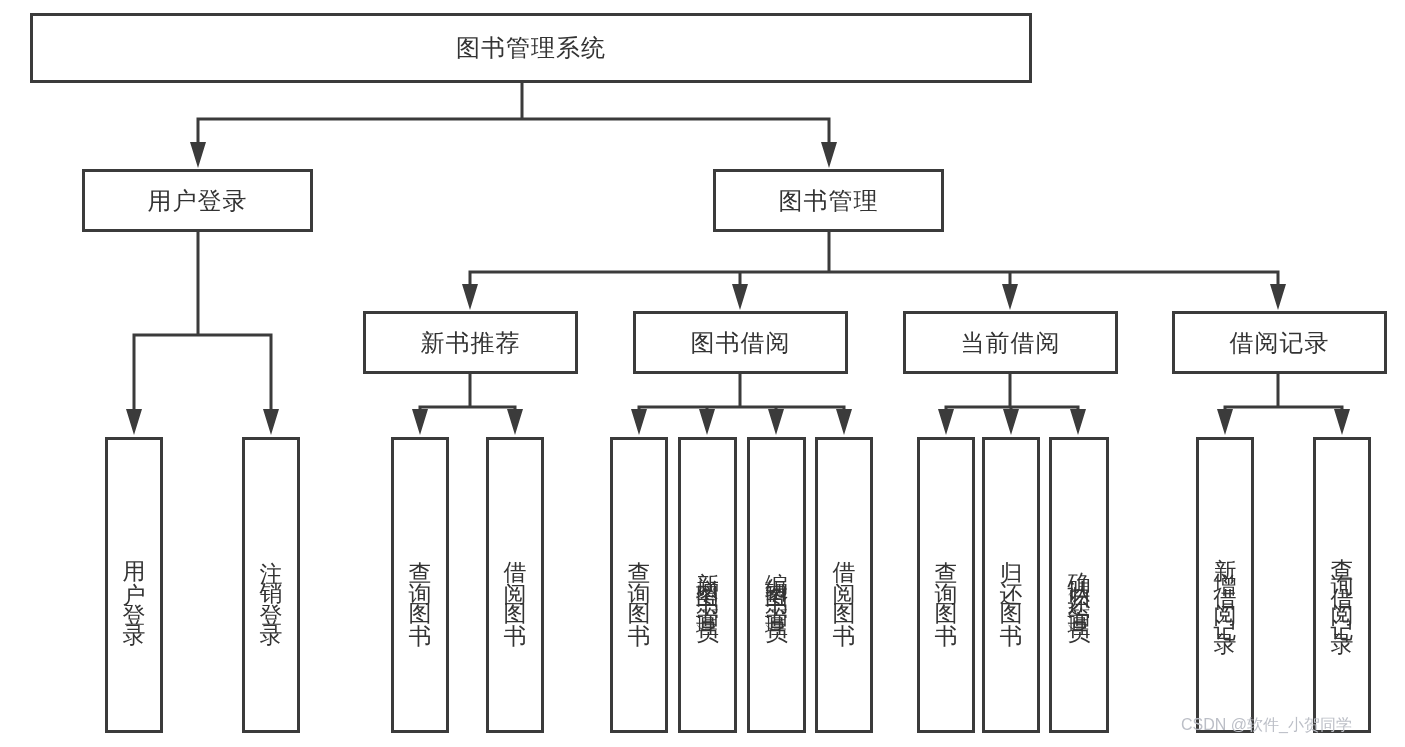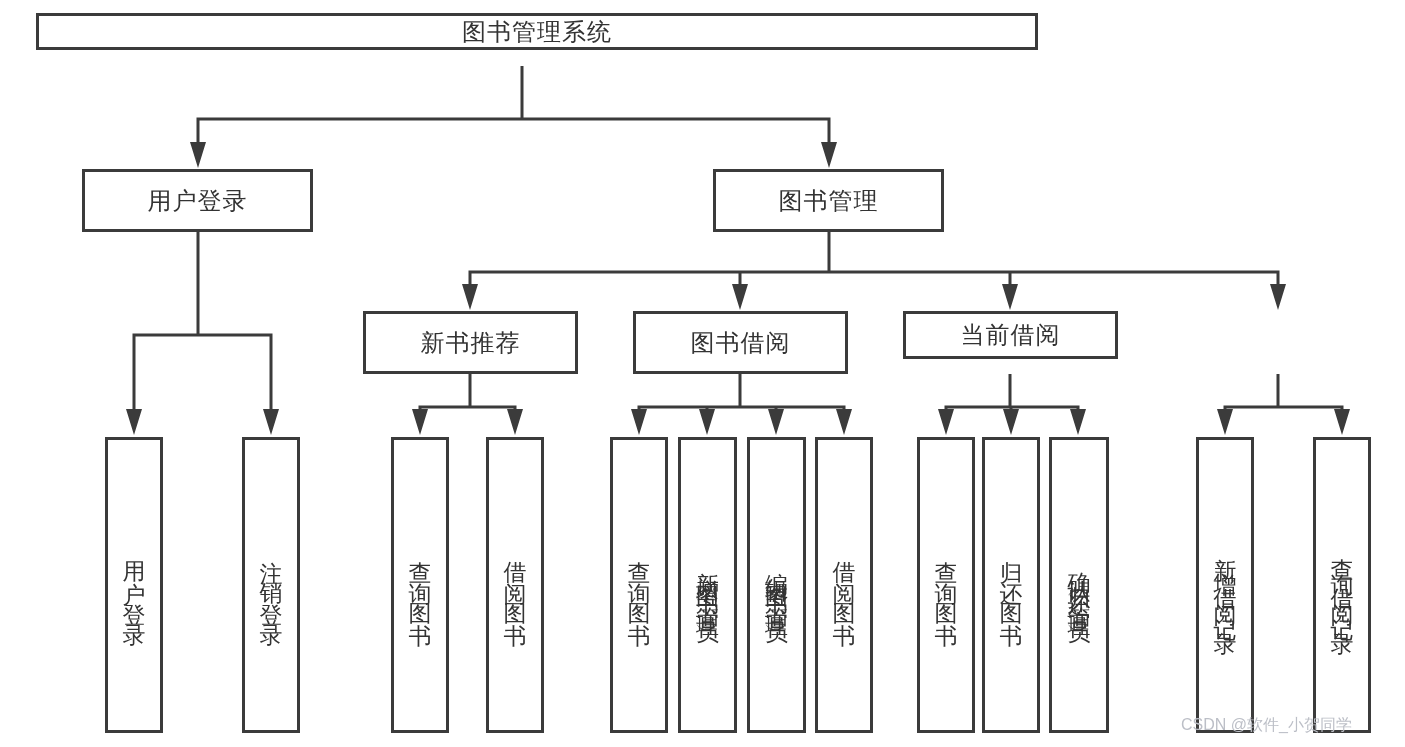--- a/index.html
+++ b/index.html
@@ -81,39 +81,42 @@
                M126 409 L142 409 L134 435 Z M263 409 L279 409 L271 435 Z
                M412 409 L428 409 L420 435 Z M507 409 L523 409 L515 435 Z
                M631 409 L647 409 L639 435 Z M699 409 L715 409 L707 435 Z
                M768 409 L784 409 L776 435 Z M836 409 L852 409 L844 435 Z
                M938 409 L954 409 L946 435 Z M1003 409 L1019 409 L1011 435 Z
                M1070 409 L1086 409 L1078 435 Z
                M1217 409 L1233 409 L1225 435 Z M1334 409 L1350 409 L1342 435 Z"></path>
     </g>
   </svg>
 
-  <div class="box" style="left:36px;top:13px;width:1002px;height:37px">
+  <div class="box" style="left:30px;top:13px;width:1002px;height:70px">
     <span class="hlabel">图书管理系统</span>
   </div>
 
   <div class="box" style="left:82px;top:169px;width:231px;height:63px">
     <span class="hlabel">用户登录</span>
   </div>
   <div class="box" style="left:713px;top:169px;width:231px;height:63px">
     <span class="hlabel">图书管理</span>
   </div>
 
   <div class="box" style="left:633px;top:311px;width:215px;height:63px">
     <span class="hlabel">图书借阅</span>
   </div>
   <div class="box" style="left:363px;top:311px;width:215px;height:63px">
     <span class="hlabel">新书推荐</span>
   </div>
-  <div class="box" style="left:903px;top:311px;width:215px;height:48px">
+  <div class="box" style="left:903px;top:311px;width:215px;height:63px">
     <span class="hlabel">当前借阅</span>
+  </div>
+  <div class="box" style="left:1172px;top:311px;width:215px;height:63px">
+    <span class="hlabel">借阅记录</span>
   </div>
 
   <div class="box" style="left:105px;top:437px;width:58px;height:296px">
     <span class="vlabel sp-lg">用户登录</span>
   </div>
   <div class="box" style="left:242px;top:437px;width:58px;height:296px">
     <span class="vlabel sp-lg">注销登录</span>
   </div>
 
   <div class="box" style="left:391px;top:437px;width:58px;height:296px">

